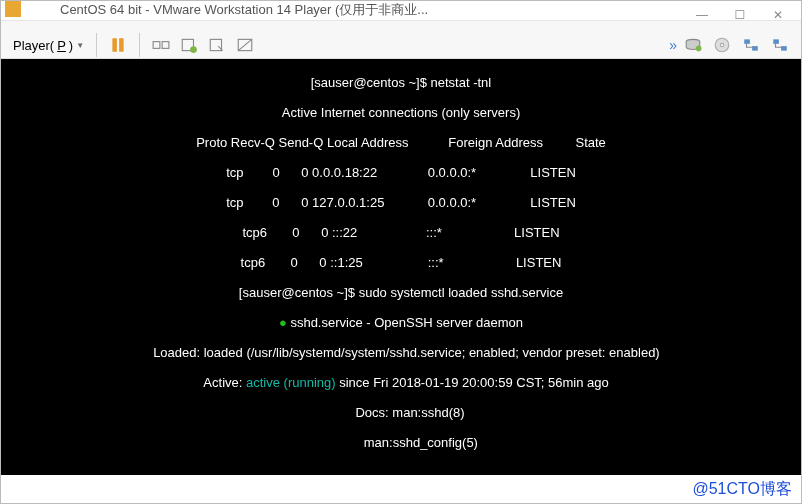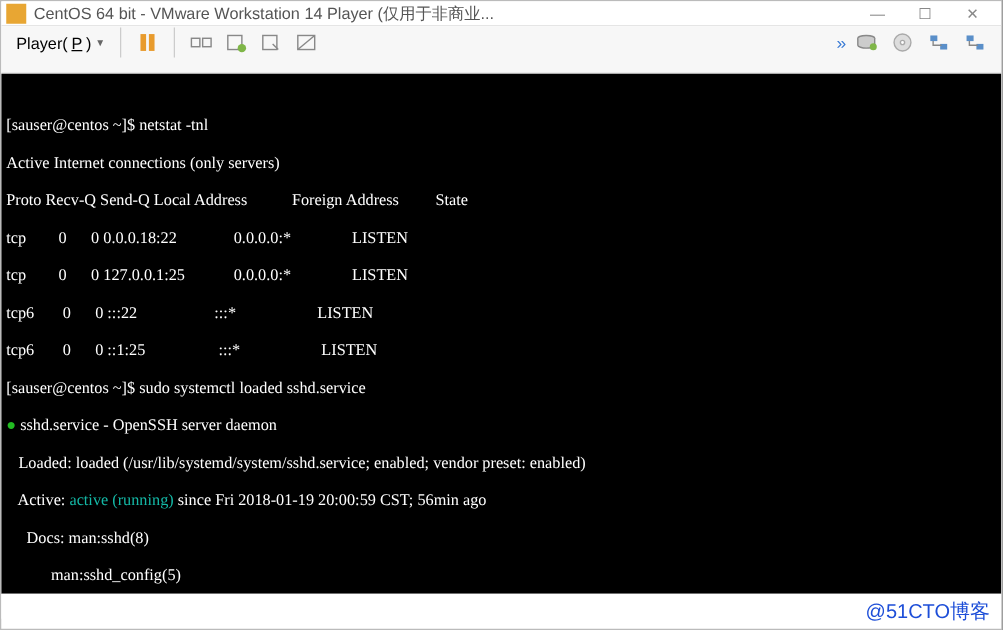--- a/index.html
+++ b/index.html
@@ -1,30 +1,30 @@
 <!DOCTYPE html>
 <html><head>
 <meta charset="utf-8">
 <style>
 * { margin: 0; padding: 0; box-sizing: border-box; }
 body { font-family: "Segoe UI", Tahoma, sans-serif; background: #fff; width: 802px; height: 504px; overflow: hidden; border: 1px solid #bbb; }
-.titlebar { height: 20px; background: #fff; display: flex; align-items: center; padding: 0 4px; border-bottom: 1px solid #e5e5e5; }
+.titlebar { height: 20px; background: #fff; display: flex; padding: 0 4px; border-bottom: 1px solid #e5e5e5; gap: 33px; }
 .title-icon { width: 16px; height: 16px; background: #e8a633; margin-right: 6px; display:inline-block; }
 .title-text { font-size: 13px; color: #555; flex: 1; white-space: nowrap; overflow: hidden; text-overflow: ellipsis; }
 .winbtns { display: flex; }
 .winbtn { width: 38px; height: 28px; display: flex; align-items: center; justify-content: center; color: #888; font-size: 12px; }
-.toolbar { height: 38px; background: #f7f7f7; display: flex; align-items: flex-start; padding: 0 8px; border-bottom: 1px solid #ddd; gap: 4px; }
+.toolbar { height: 38px; background: #f7f7f7; display: flex; align-items: flex-end; padding: 0 8px; border-bottom: 1px solid #ddd; gap: 4px; }
 .tb-left { display: flex; align-items: center; gap: 2px; }
 .player-btn { font-size: 13px; padding: 2px 4px; display: flex; align-items: center; gap: 3px; }
 .player-btn .ul { text-decoration: underline; }
 .sep { width: 1px; height: 24px; background: #ccc; margin: 0 6px; }
 .tb-icon { width: 26px; height: 26px; display: flex; align-items: center; justify-content: center; }
 .tb-icon svg { width: 18px; height: 18px; }
 .tb-right { margin-left: auto; display: flex; align-items: center; gap: 3px; }
-.terminal { background: #000; color: #fff; font-family: Liberation Serif, serif; font-size: 13px; line-height: 15px; padding: 18px 4px; height: calc(504px - 30px - 38px - 20px); overflow: hidden; white-space: pre; }
+.terminal { background: #000; color: #fff; font-family: Liberation Sans, sans-serif; font-size: 13px; line-height: 15px; padding: 1px 4px; height: calc(504px - 30px - 38px - 20px); overflow: hidden; white-space: pre; text-align: center; }
 .ln { white-space: pre; }
 .green { color: #14b8a6; }
 .dot-g { color: #2b2; }
 .watermark { position: absolute; bottom: 4px; right: 10px; color: #1d4ed8; font-size: 16px; }
 .bottombar { height: 20px; background: #fff; }
 </style>
 </head>
 <body>
 
 <div class="titlebar">

